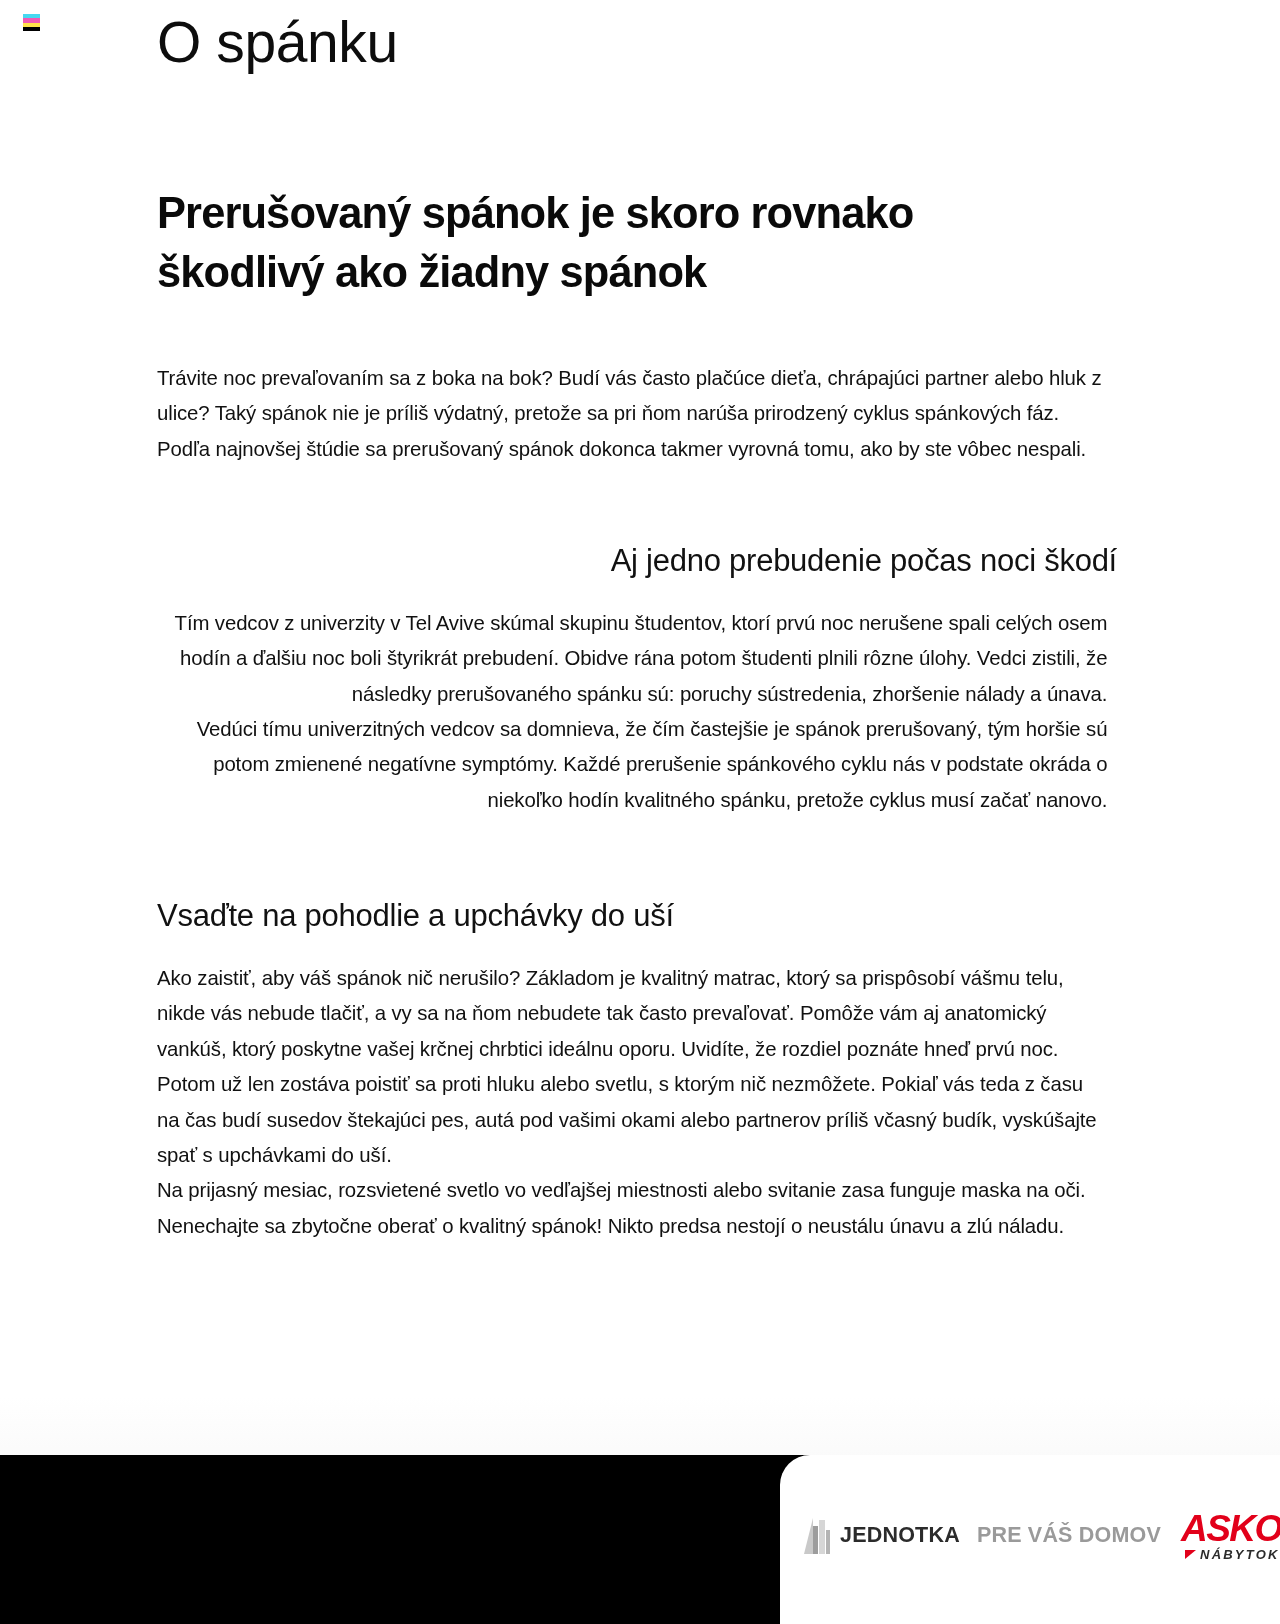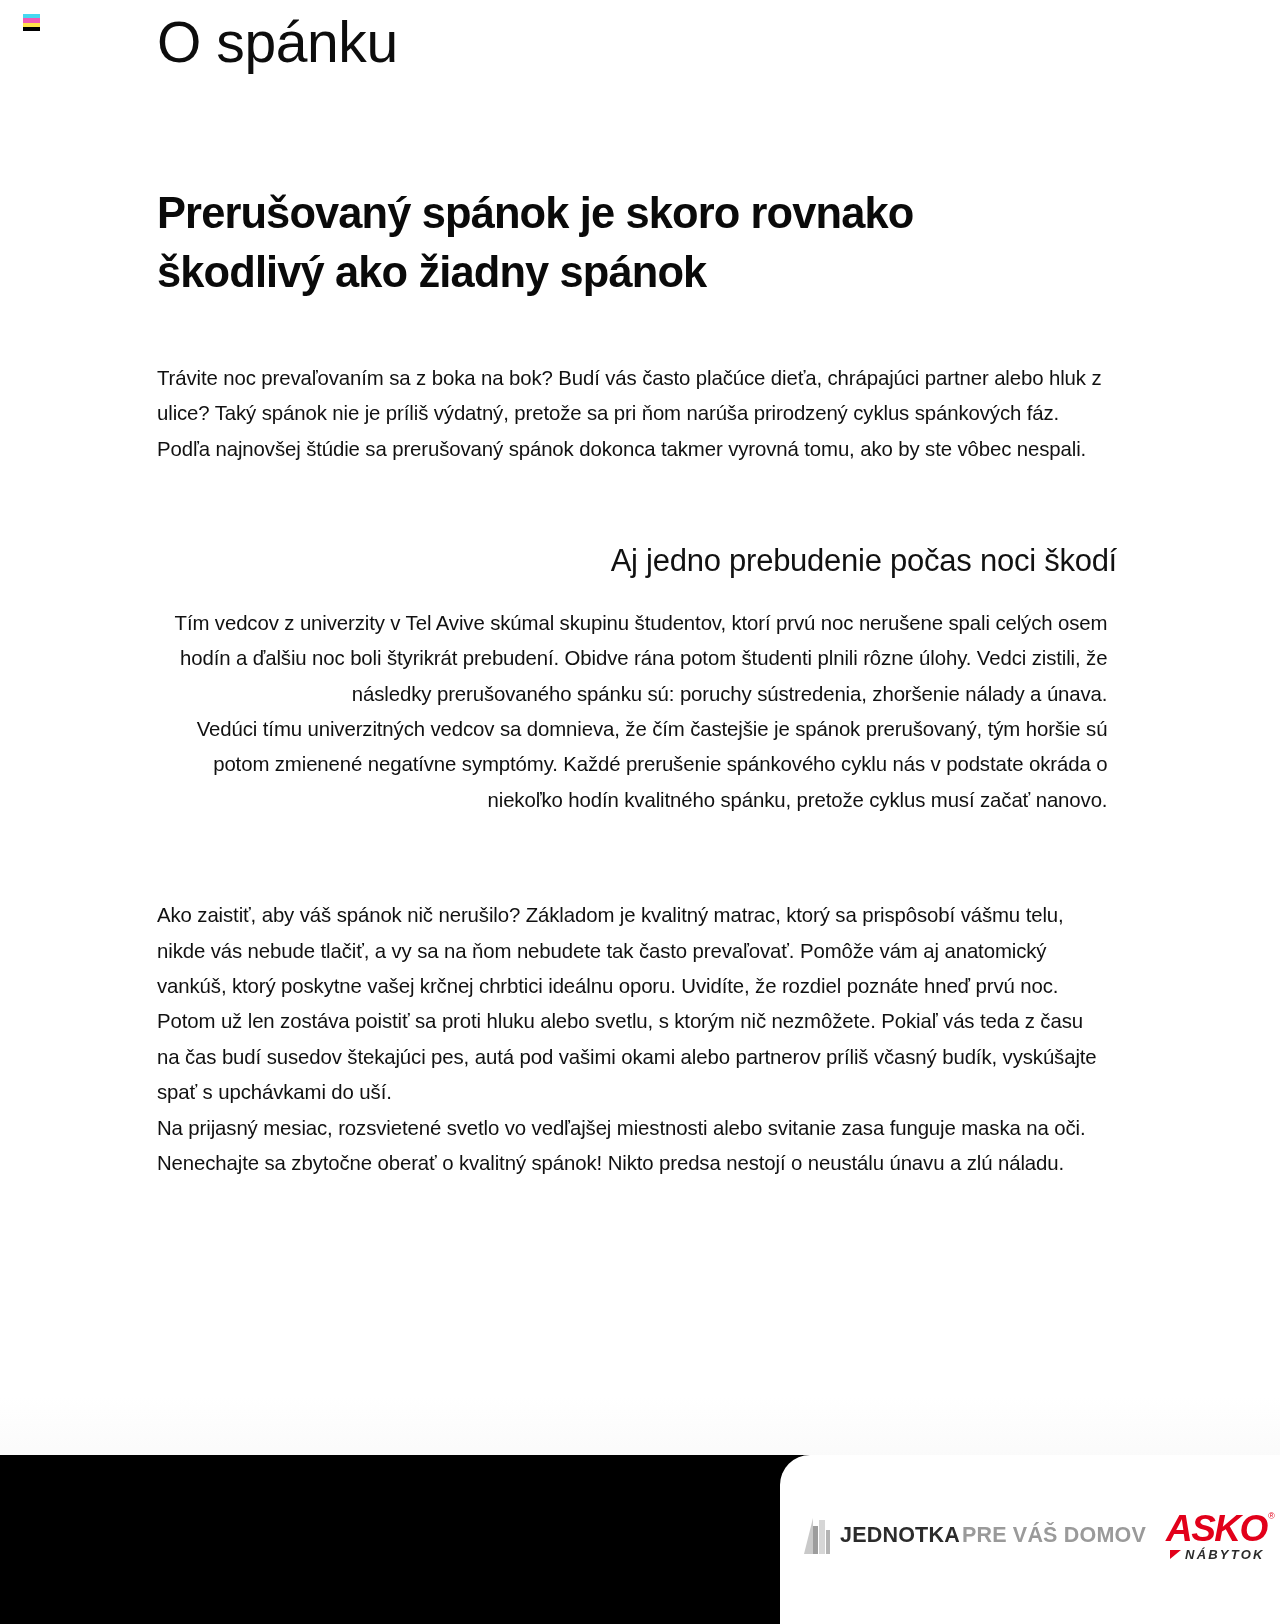--- a/index.html
+++ b/index.html
@@ -160,21 +160,21 @@
     left: 22px; top: 14px;
     width: 4px; height: 24px;
     background: #b4b4b4;
   }
   .tagline {
     font-size: 21.5px;
     letter-spacing: 0.2px;
     white-space: nowrap;
     display: flex;
     align-items: baseline;
-    gap: 2px;
+    gap: 17px;
   }
   .tagline .strong {
     font-weight: 700;
     color: #2b2b2b;
   }
   .tagline .light {
     font-weight: 700;
     color: #9a9a9a;
   }
   .asko-logo {
@@ -243,20 +243,21 @@
 
     <p class="body-block sec-gap-1">Trávite noc prevaľovaním sa z boka na bok? Budí vás často plačúce dieťa, chrápajúci partner alebo hluk z ulice? Taký spánok nie je príliš výdatný, pretože sa pri ňom narúša prirodzený cyklus spánkových fáz. Podľa najnovšej štúdie sa prerušovaný spánok dokonca takmer vyrovná tomu, ako by ste vôbec nespali.</p>
 
     <div class="section sec-gap-2">
       <h3 class="section-heading">Aj jedno prebudenie počas noci škodí</h3>
       <p class="body-block">Tím vedcov z univerzity v Tel Avive skúmal skupinu študentov, ktorí prvú noc nerušene spali celých osem hodín a ďalšiu noc boli štyrikrát prebudení. Obidve rána potom študenti plnili rôzne úlohy. Vedci zistili, že následky prerušovaného spánku sú: poruchy sústredenia, zhoršenie nálady a únava.</p>
       <p class="body-block">Vedúci tímu univerzitných vedcov sa domnieva, že čím častejšie je spánok prerušovaný, tým horšie sú potom zmienené negatívne symptómy. Každé prerušenie spánkového cyklu nás v podstate okráda o niekoľko hodín kvalitného spánku, pretože cyklus musí začať nanovo.</p>
     </div>
 
     <div class="section sec-gap-3">
+      <h3 class="section-heading">Vsaďte na pohodlie a upchávky do uší</h3>
       <p class="body-block">Ako zaistiť, aby váš spánok nič nerušilo? Základom je kvalitný matrac, ktorý sa prispôsobí vášmu telu, nikde vás nebude tlačiť, a vy sa na ňom nebudete tak často prevaľovať. Pomôže vám aj anatomický vankúš, ktorý poskytne vašej krčnej chrbtici ideálnu oporu. Uvidíte, že rozdiel poznáte hneď prvú noc.</p>
       <p class="body-block">Potom už len zostáva poistiť sa proti hluku alebo svetlu, s ktorým nič nezmôžete. Pokiaľ vás teda z času na čas budí susedov štekajúci pes, autá pod vašimi okami alebo partnerov príliš včasný budík, vyskúšajte spať s upchávkami do uší.</p>
       <p class="body-block">Na prijasný mesiac, rozsvietené svetlo vo vedľajšej miestnosti alebo svitanie zasa funguje maska na oči. Nenechajte sa zbytočne oberať o kvalitný spánok! Nikto predsa nestojí o neustálu únavu a zlú náladu.</p>
     </div>
 
   </div>
 
   <div class="footer-black">
     <div class="footer-panel">
       <div class="brand-strip">

